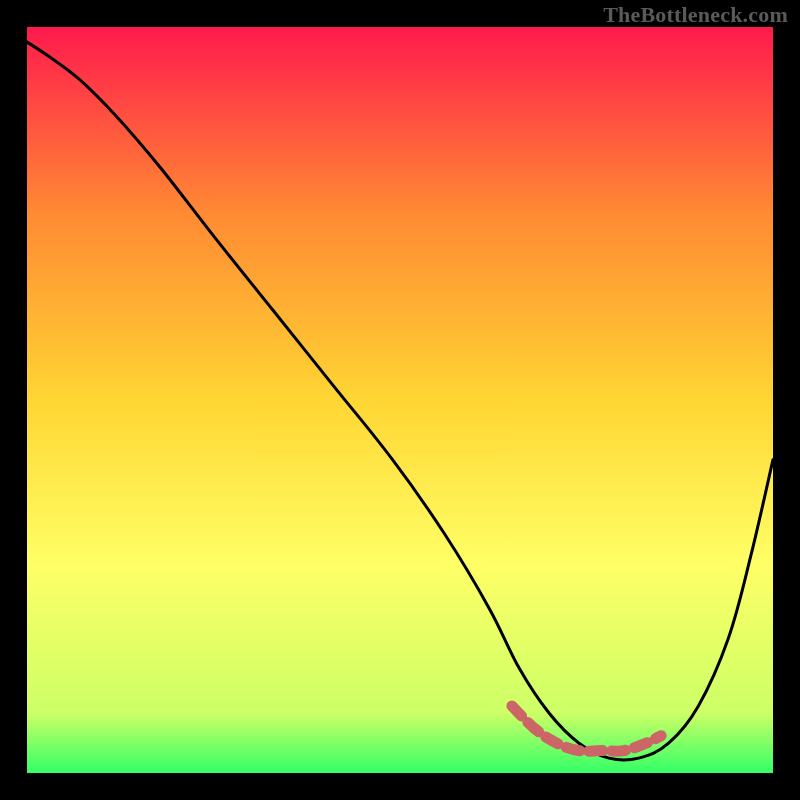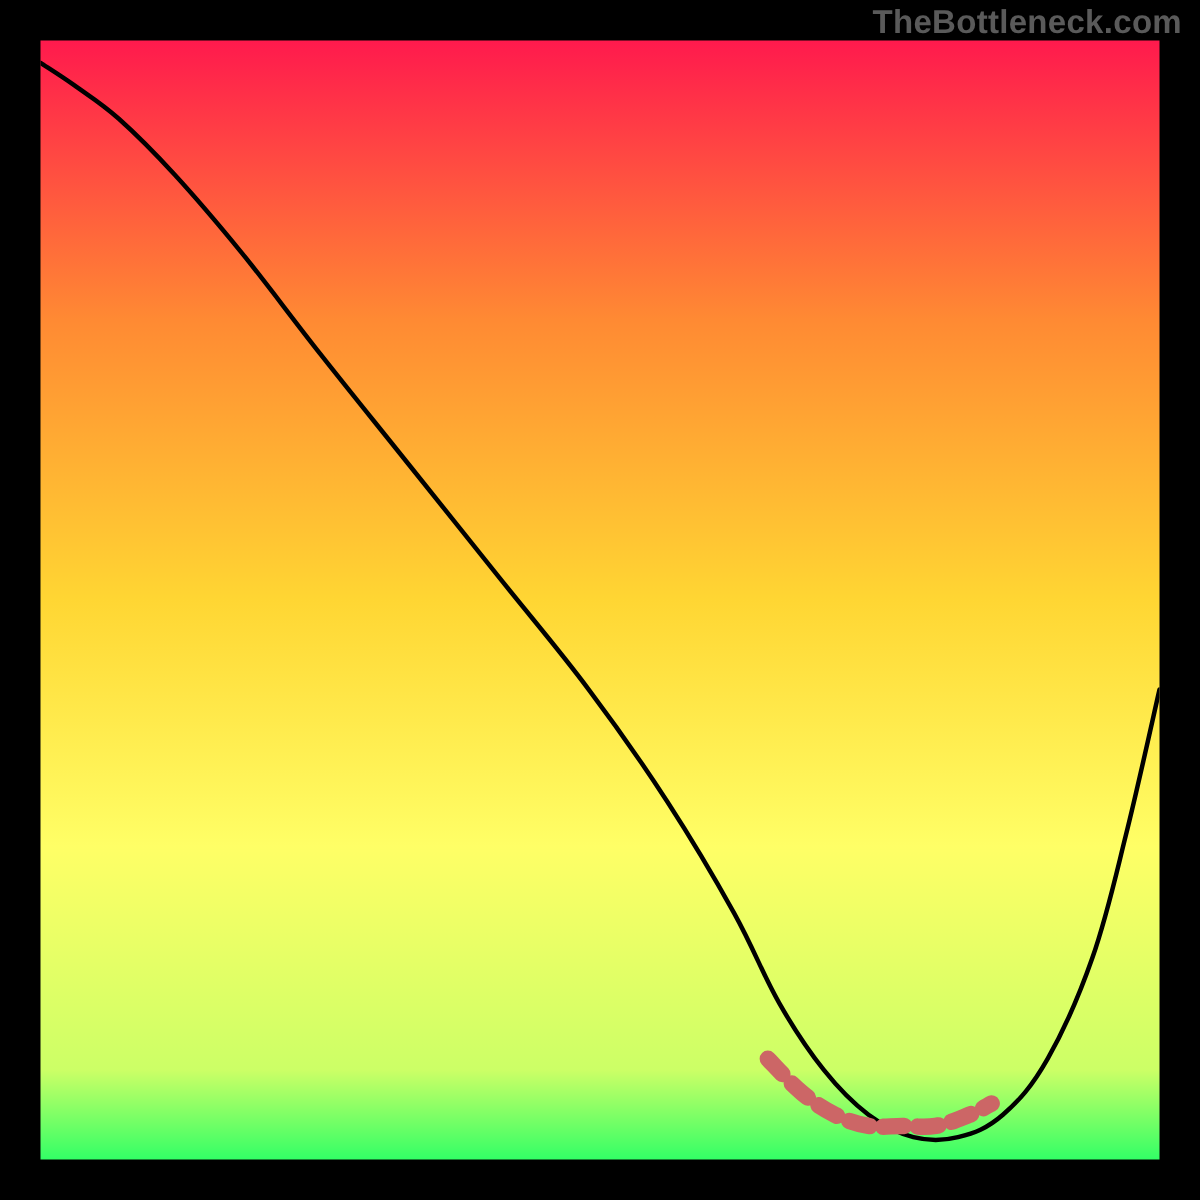--- a/index.html
+++ b/index.html
@@ -8,20 +8,21 @@
     background: #000;
     width: 800px;
     height: 800px;
     overflow: hidden;
     font-family: Arial, Helvetica, sans-serif;
   }
   .wrap {
     position: relative;
     width: 800px;
     height: 716px;
+    font-family: Liberation Serif, serif;
   }
   .watermark {
     position: absolute;
     top: 2px;
     right: 12px;
     color: #5a5a5a;
     font-size: 22px;
     font-weight: 600;
     letter-spacing: 0.2px;
     z-index: 5;

